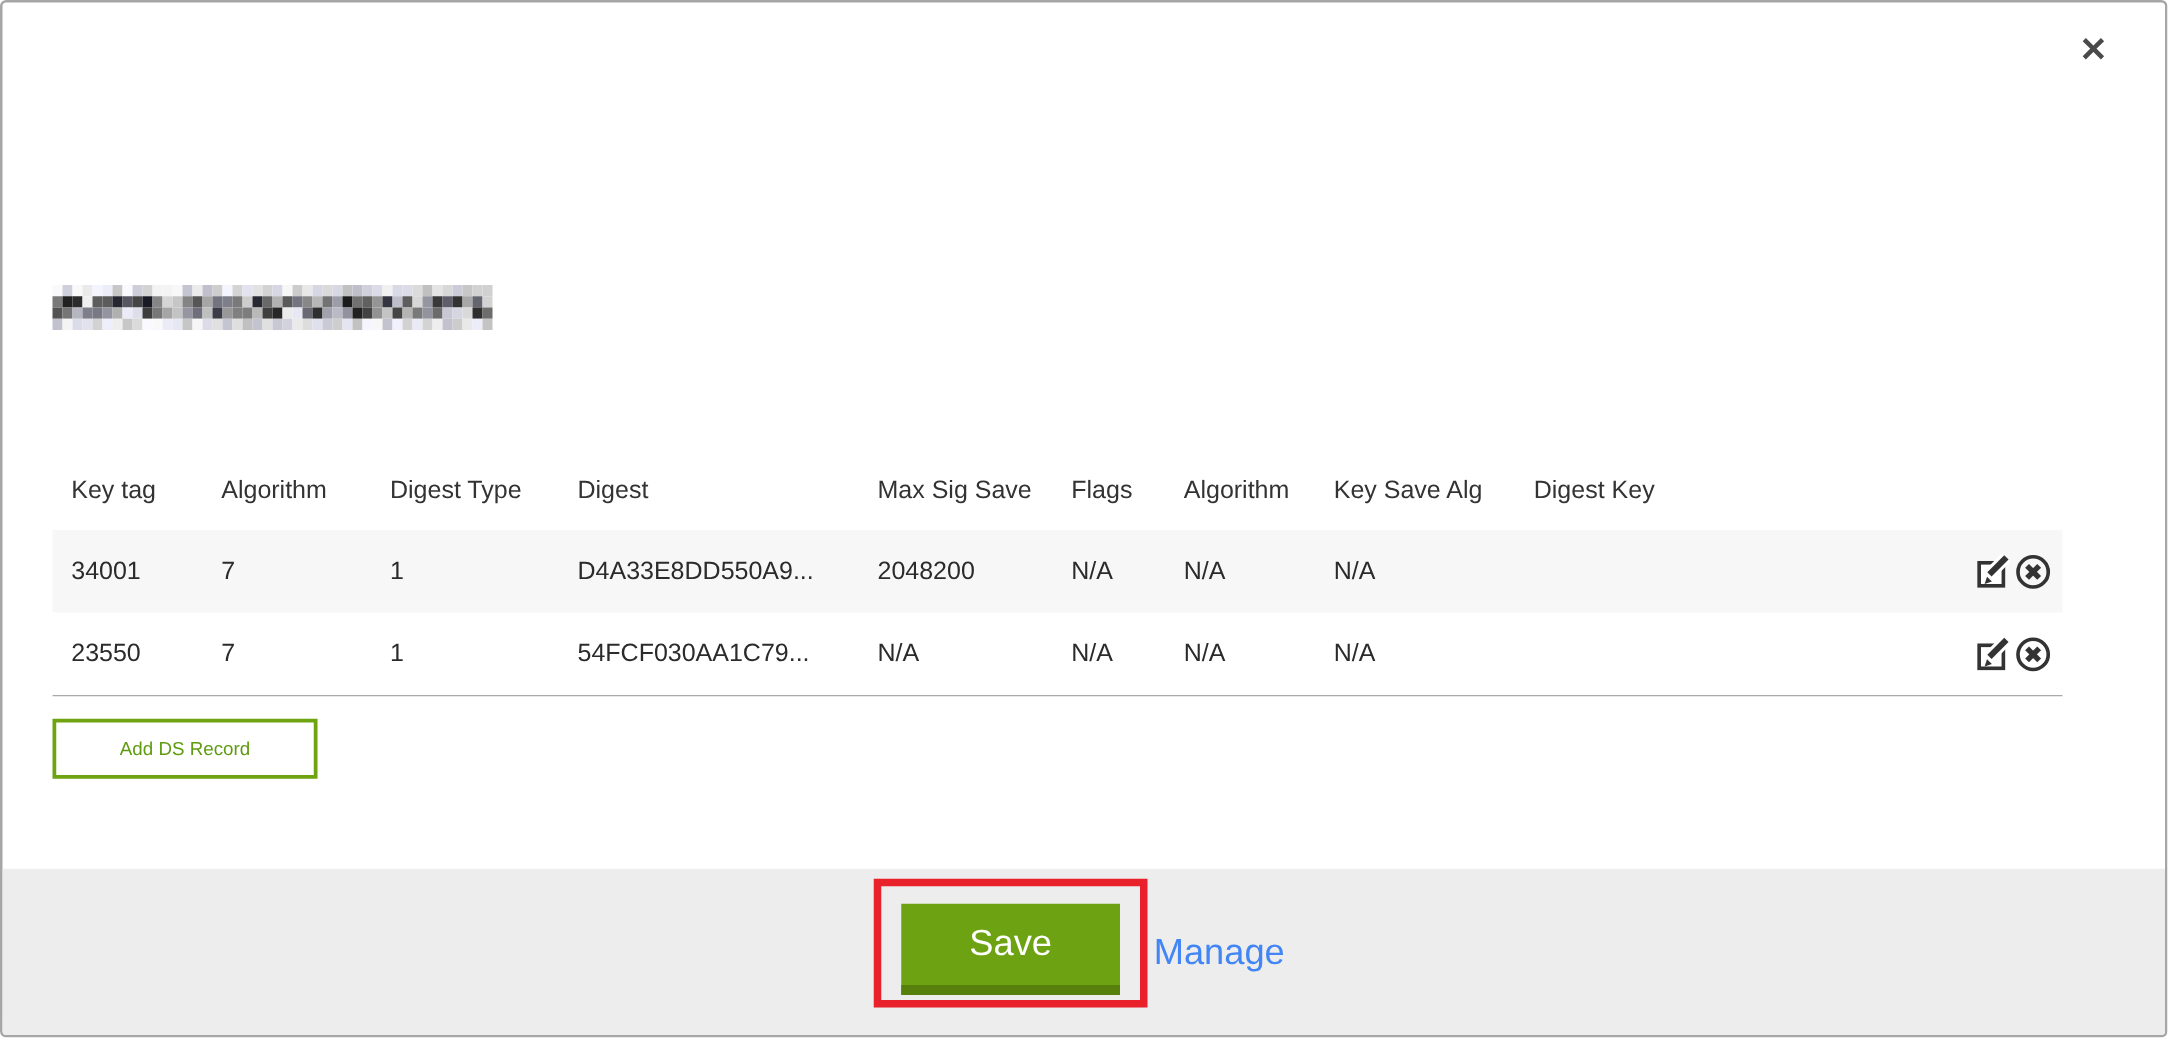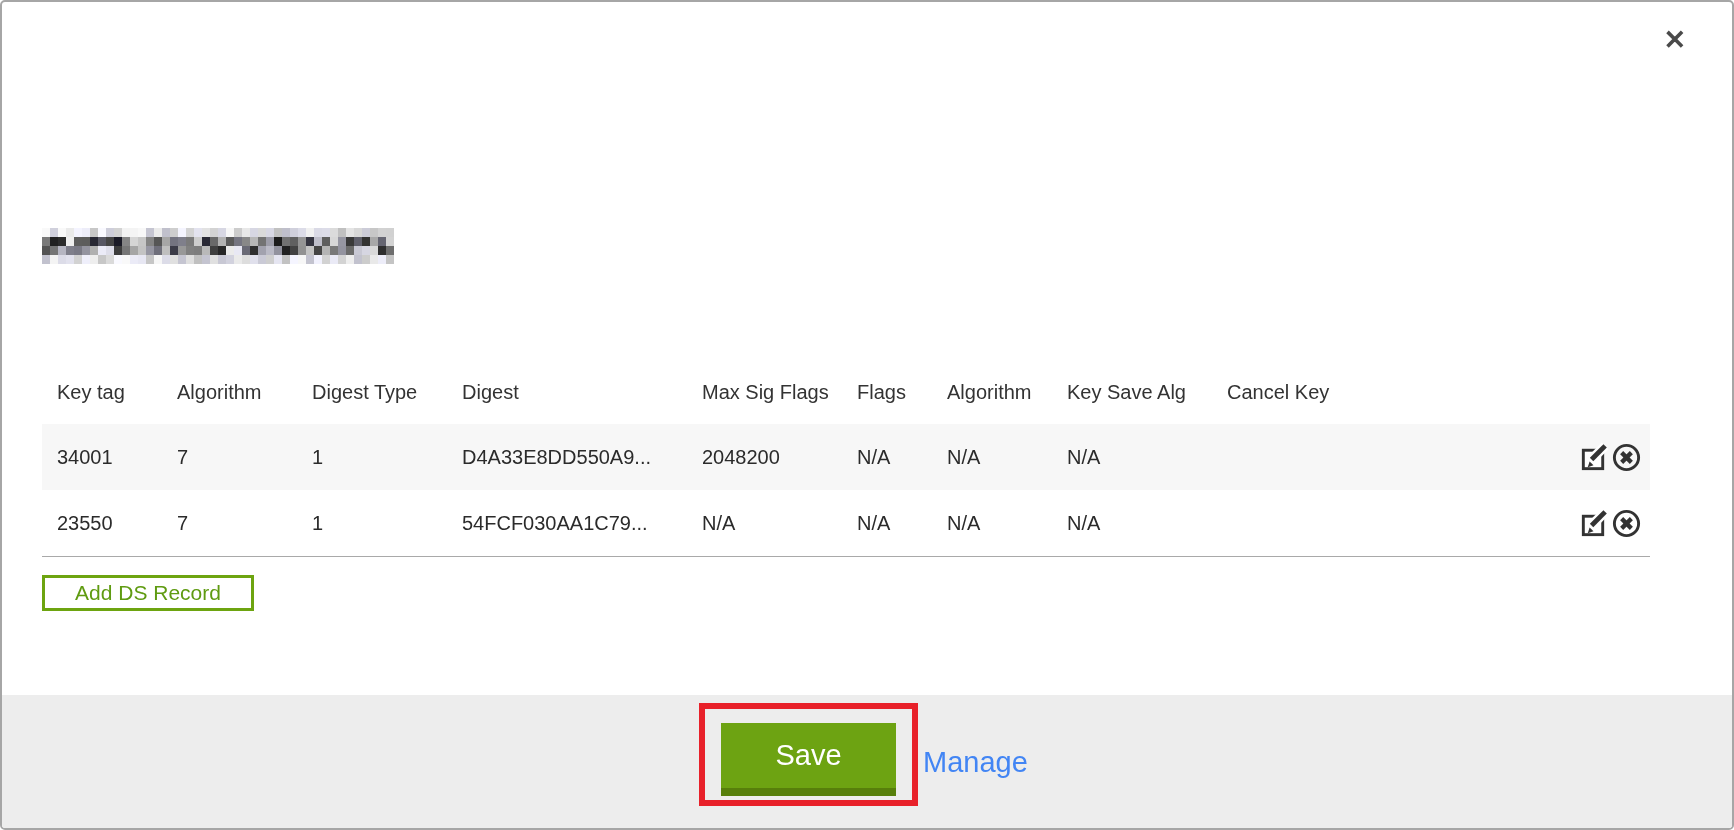--- a/index.html
+++ b/index.html
@@ -38,23 +38,23 @@
     align-items:center;
   }
   .t-row > div{padding-left:15px; white-space:nowrap; overflow:hidden;}
   .t-head{height:64px; color:#333;}
   .t-body-row{height:66px;}
   .t-body-row.alt{background:#f7f7f7;}
   .actions{display:flex; justify-content:flex-end; align-items:center; gap:2px; padding-right:8px;}
   .icon-btn{background:none;border:none;padding:0;margin:0;cursor:pointer;line-height:0;}
   .add-btn{
     position:absolute; left:40px; top:573px;
-    width:212px; height:36px; box-sizing:border-box;
+    width:212px; height:48px; box-sizing:border-box;
     background:#fff; border:3px solid #6da410; color:#5f9b11;
-    font-size:21px; font-family:"Liberation Sans", sans-serif; cursor:pointer;
+    font-size:15px; font-family:"Liberation Sans", sans-serif; cursor:pointer;
   }
   .footer{
     position:absolute; left:0; right:0; bottom:0; height:133px;
     background:#ededed;
   }
   .save-highlight{
     position:absolute; left:697px; top:701px;
     width:219px; height:103px; box-sizing:border-box;
     border:6px solid #e8212a;
     padding:14px 16px 4px 16px;
@@ -257,25 +257,25 @@
       <div style="background: rgb(196, 196, 196);"></div>
     </div>
 
 
   <div class="ds-table">
     <div class="t-row t-head">
       <div>Key tag</div>
       <div>Algorithm</div>
       <div>Digest Type</div>
       <div>Digest</div>
-      <div>Max Sig Flags</div>
+      <div>Max Sig Save</div>
       <div>Flags</div>
       <div>Algorithm</div>
       <div>Key Save Alg</div>
-      <div>Cancel Key</div>
+      <div>Digest Key</div>
       <div></div>
     </div>
 
     <div class="t-row t-body-row alt">
       <div>34001</div>
       <div>7</div>
       <div>1</div>
       <div>D4A33E8DD550A9...</div>
       <div>2048200</div>
       <div>N/A</div>

